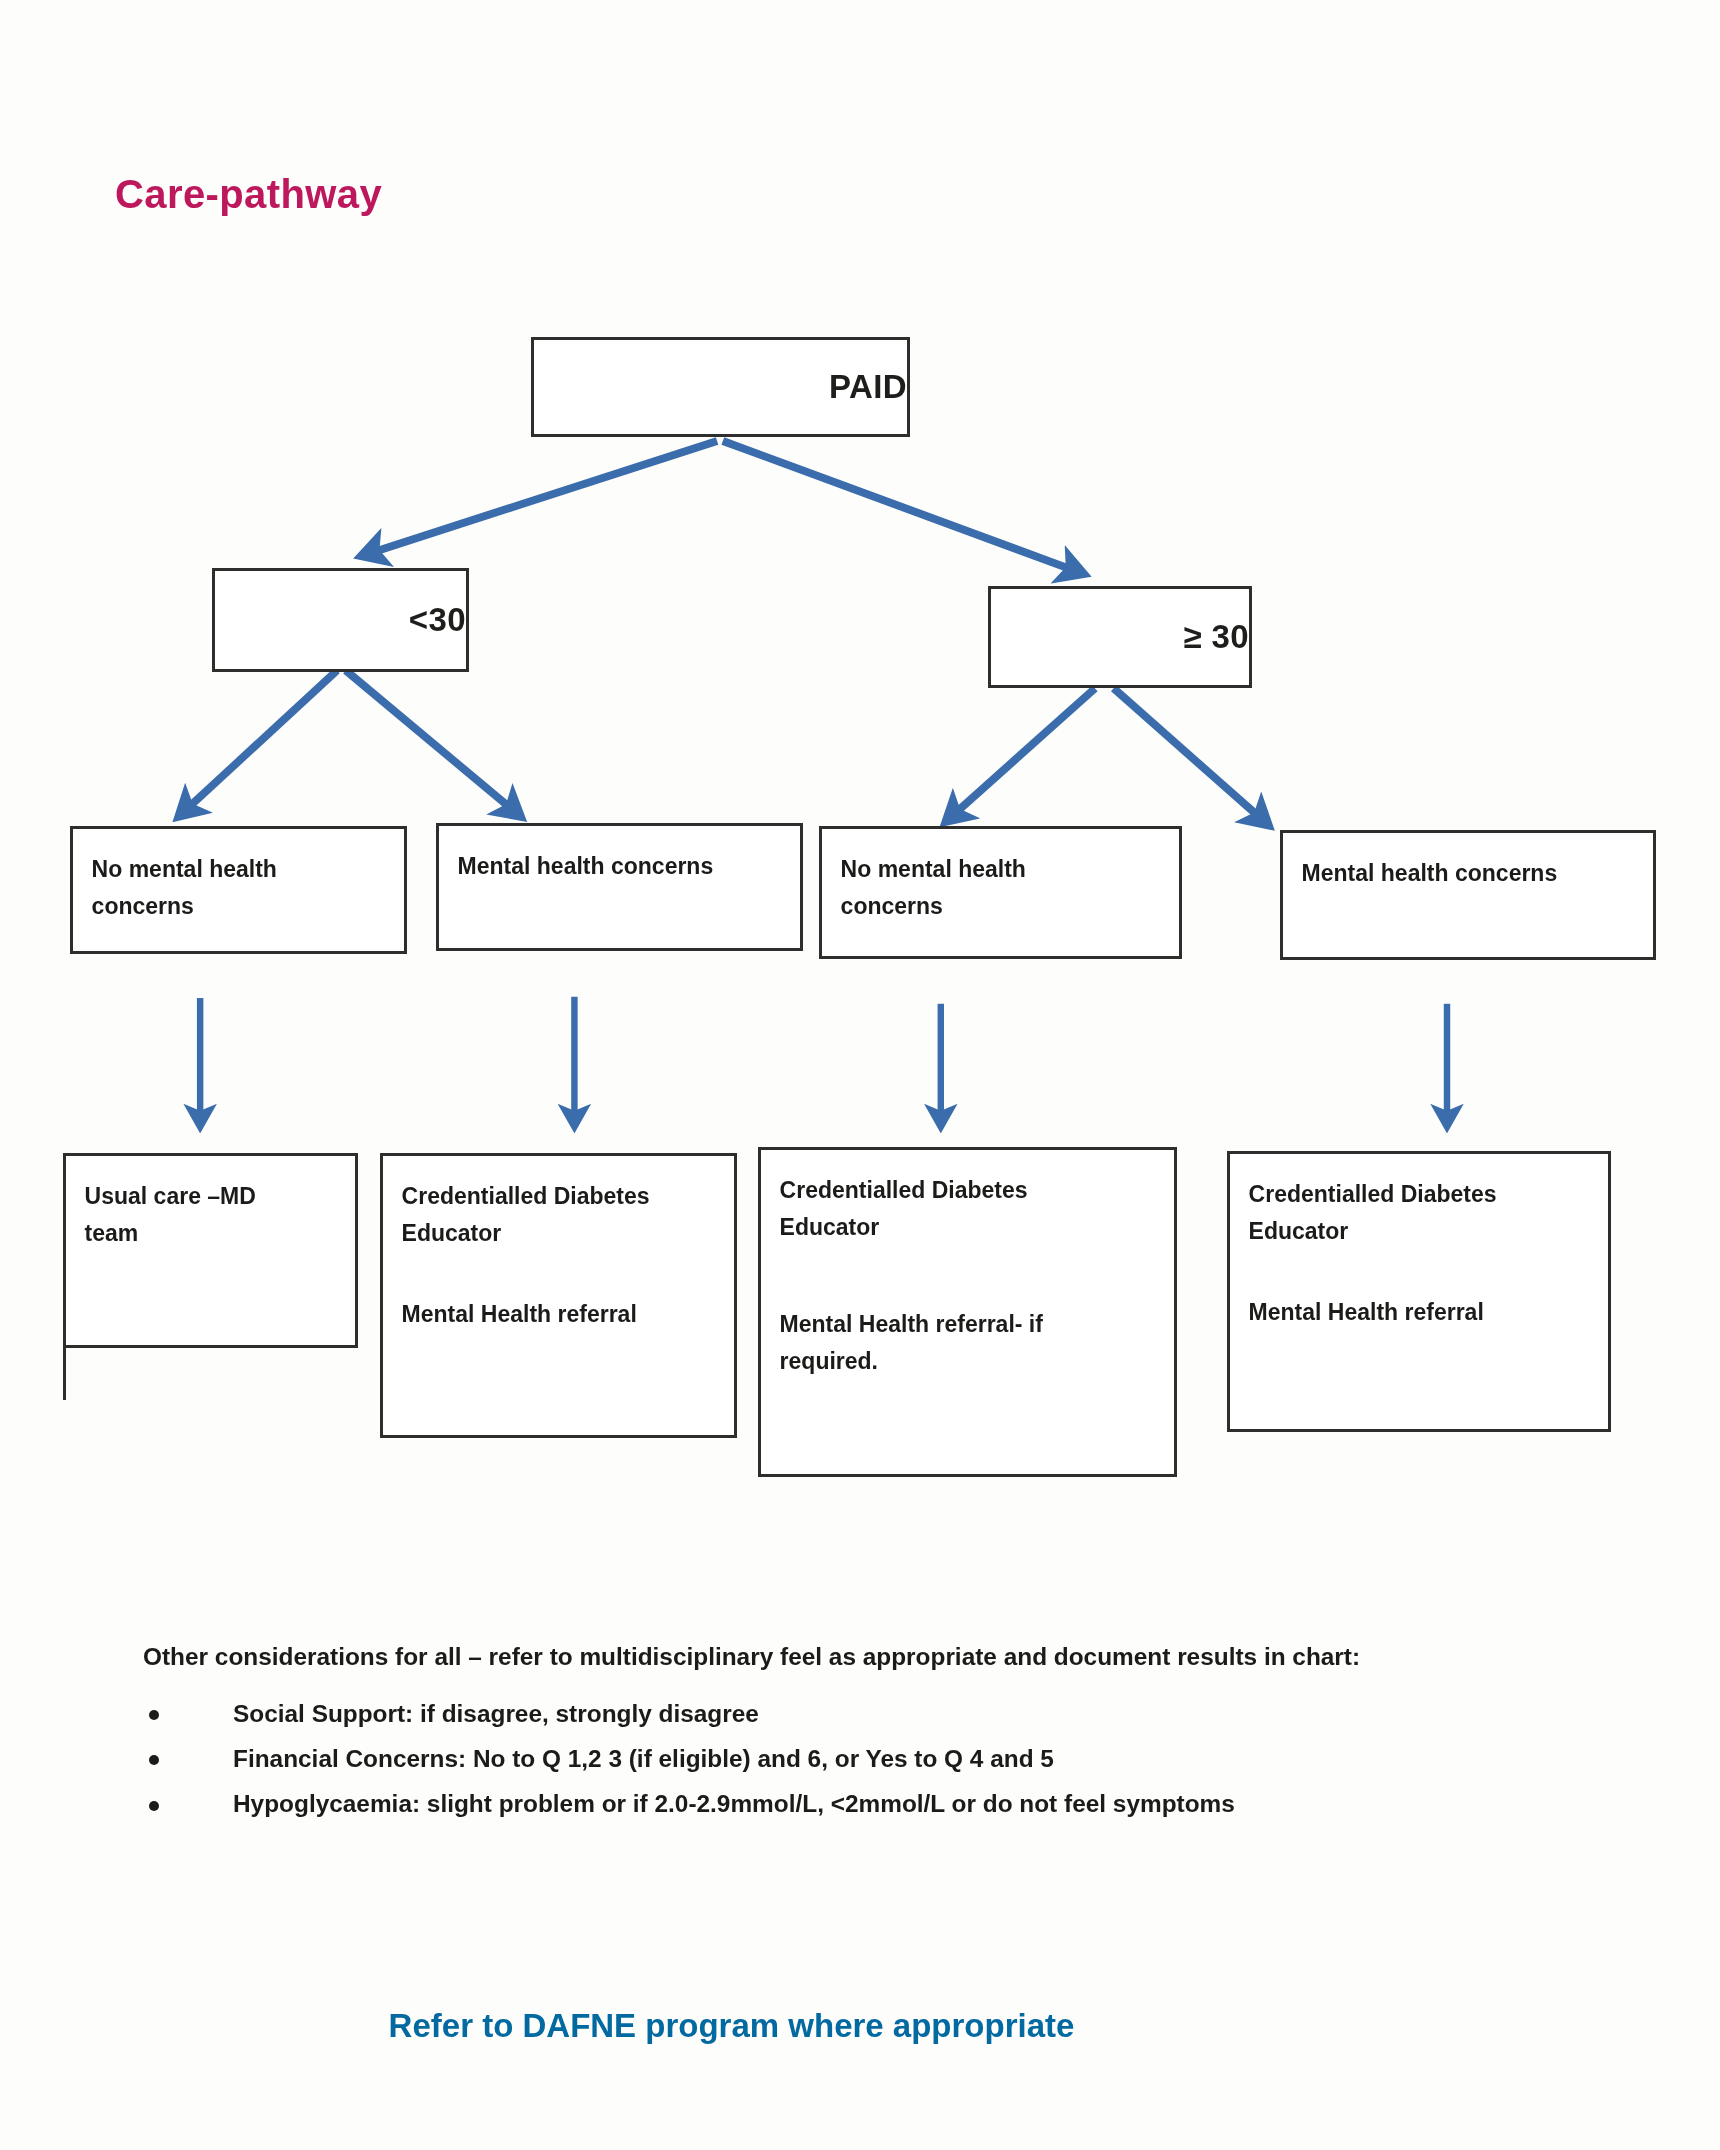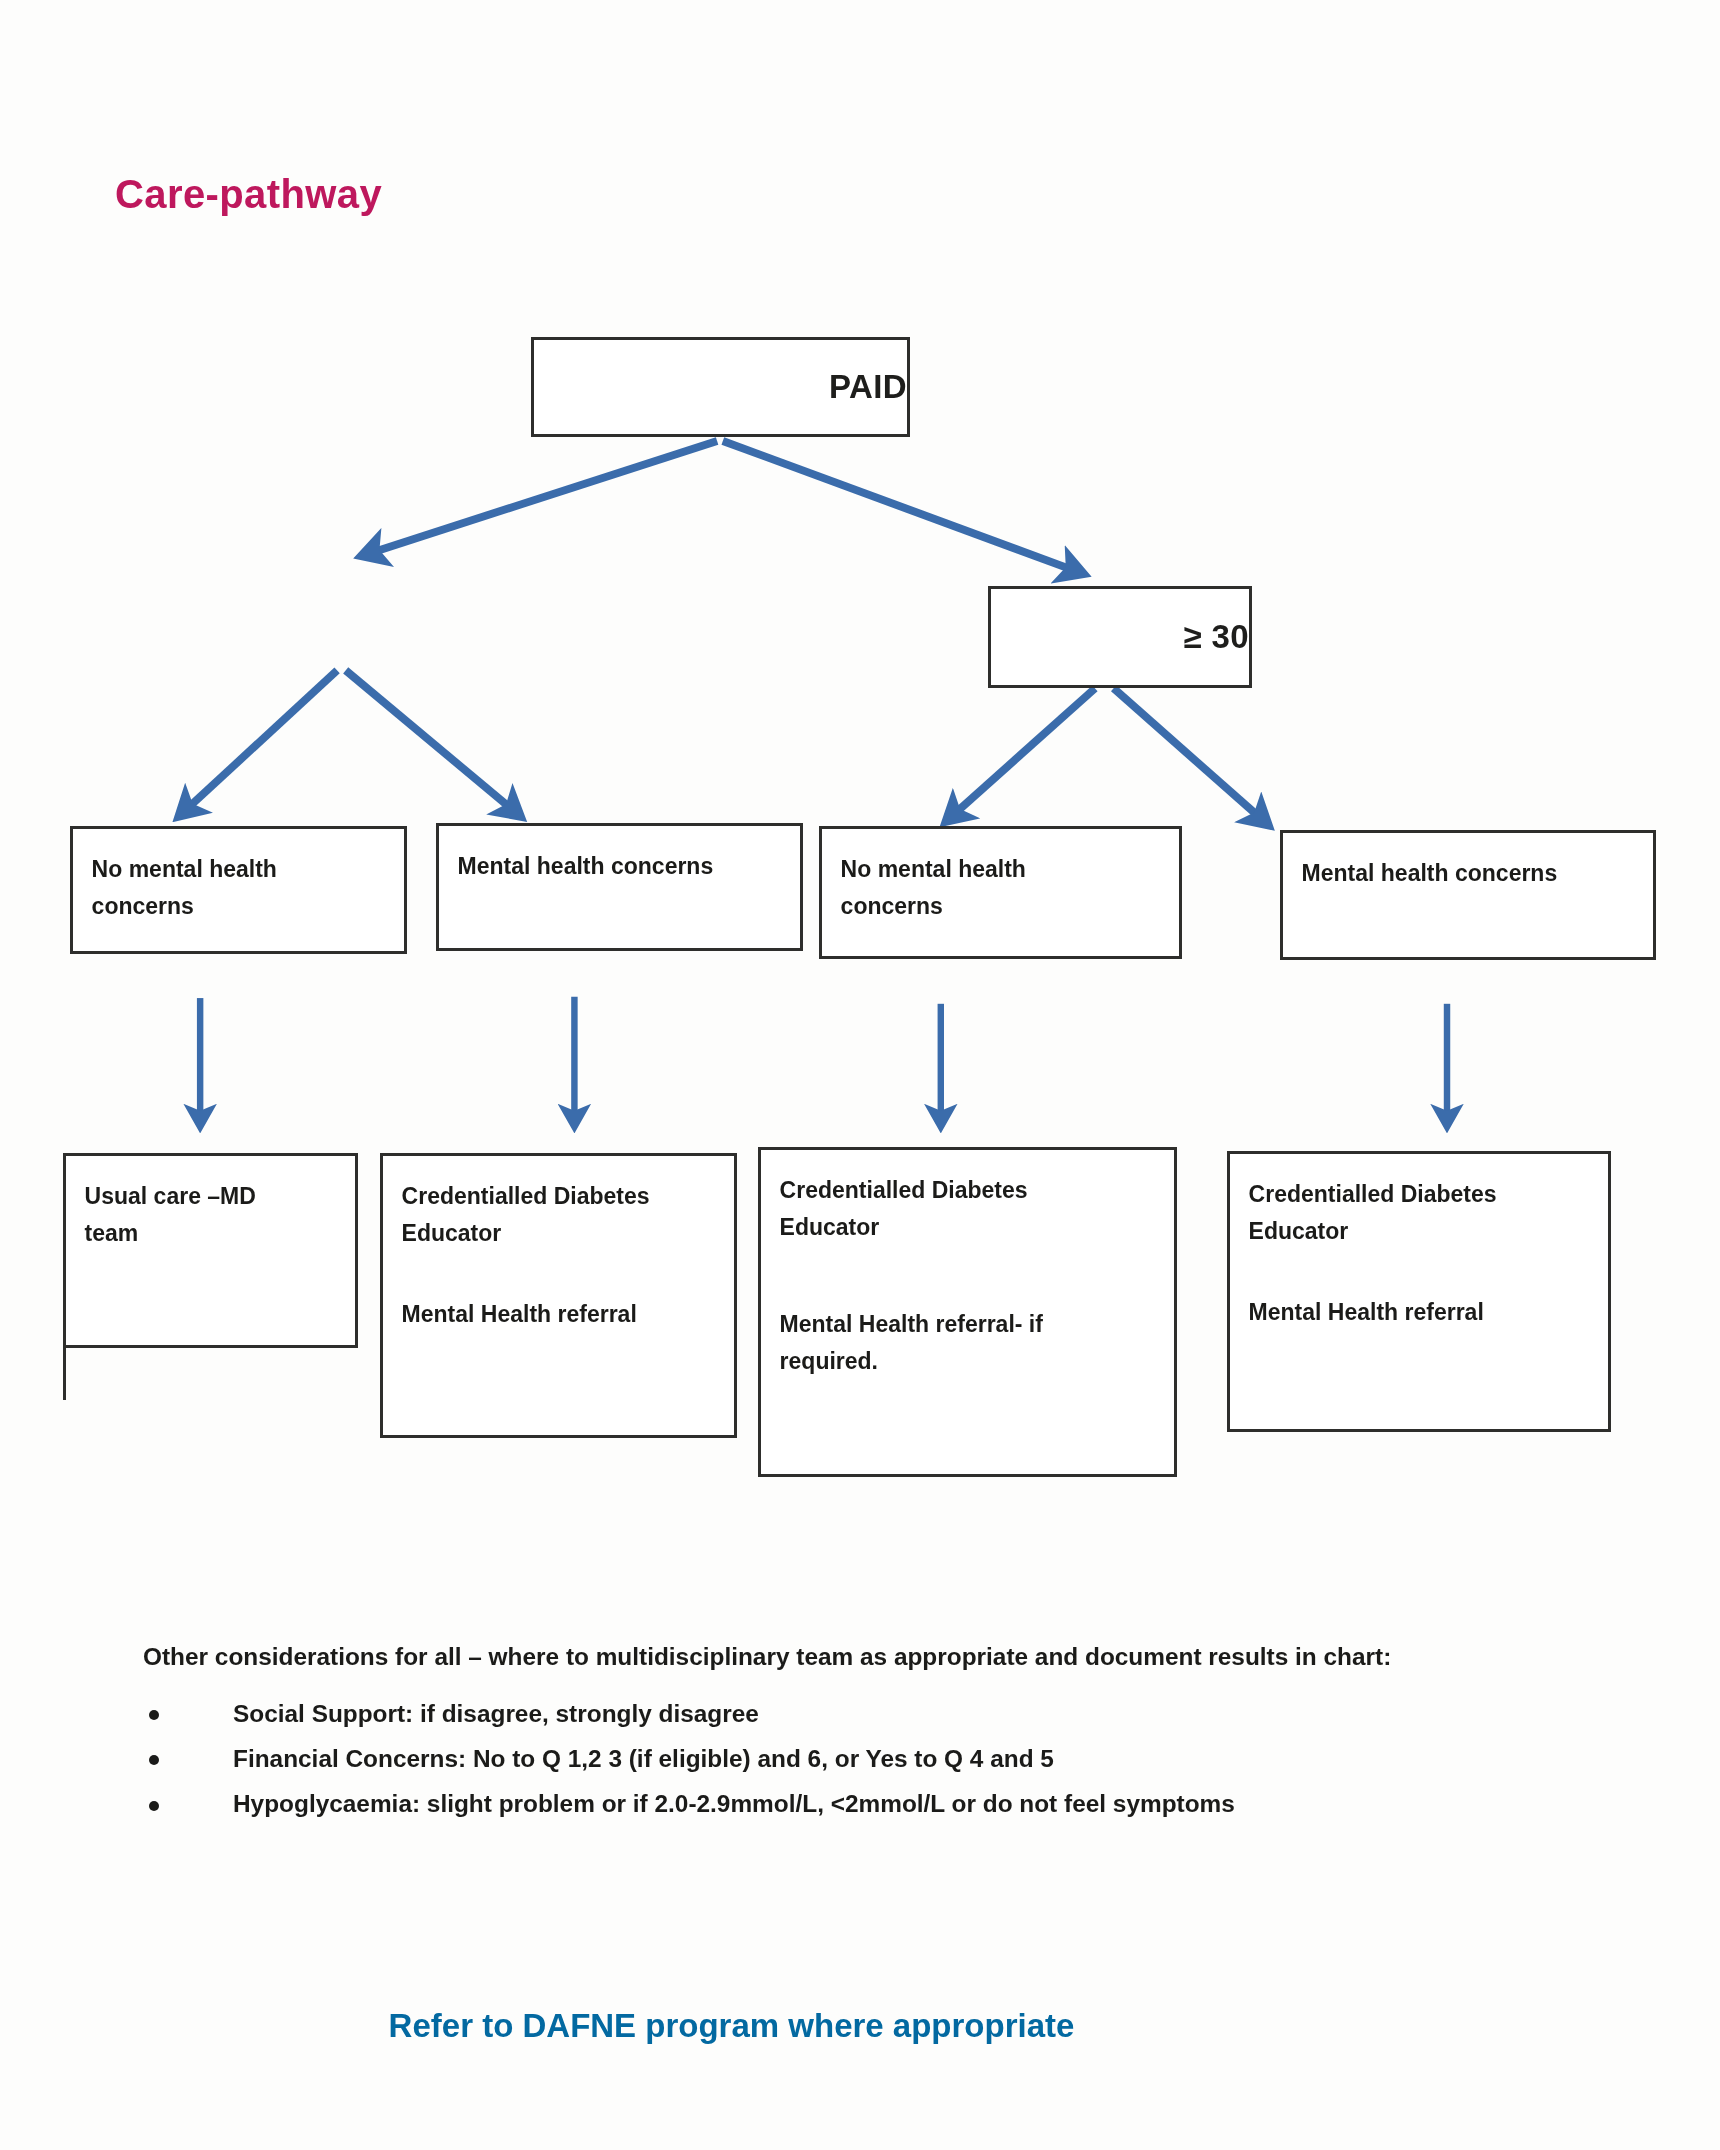--- a/index.html
+++ b/index.html
@@ -165,20 +165,23 @@
     <line x1="279" y1="1392" x2="279" y2="1570" stroke="#3b6cab" stroke-width="9" marker-end="url(#arrowhead)"></line>
     <line x1="801" y1="1390" x2="801" y2="1570" stroke="#3b6cab" stroke-width="9" marker-end="url(#arrowhead)"></line>
     <line x1="1312" y1="1400" x2="1312" y2="1570" stroke="#3b6cab" stroke-width="9" marker-end="url(#arrowhead)"></line>
     <line x1="2018" y1="1400" x2="2018" y2="1570" stroke="#3b6cab" stroke-width="9" marker-end="url(#arrowhead)"></line>
   </svg>
 
   <div class="node center" style="left:531px; top:337px; width:379px; height:100px;">
     <span class="node-label">PAID</span>
   </div>
 
+  <div class="node center" style="left:212px; top:568px; width:257px; height:104px;">
+    <span class="node-label">&lt;30</span>
+  </div>
 
   <div class="node center" style="left:988px; top:586px; width:264px; height:102px;">
     <span class="node-label">≥ 30</span>
   </div>
 
   <div class="node text" style="left:70px; top:826px; width:337px; height:128px;">
     <span class="node-label">No mental health</span>
     <span class="node-label">concerns</span>
   </div>
 
@@ -215,21 +218,21 @@
 
   <div class="node text" style="left:1227px; top:1151px; width:384px; height:281px;">
     <span class="node-label">Credentialled Diabetes</span>
     <span class="node-label">Educator</span>
     <span class="node-label second">Mental Health referral</span>
   </div>
 
   <div id="scan-tick"></div>
 
   <div id="notes">
-    <div id="notes-heading">Other considerations for all – where to multidisciplinary team as appropriate and document results in chart:</div>
+    <div id="notes-heading">Other considerations for all – refer to multidisciplinary feel as appropriate and document results in chart:</div>
     <ul id="notes-list">
       <li>
         <span class="bullet-dot"></span>
         <span>Social Support: if disagree, strongly disagree</span>
       </li>
       <li>
         <span class="bullet-dot"></span>
         <span>Financial Concerns: No to Q 1,2 3 (if eligible) and 6, or Yes to Q 4 and 5</span>
       </li>
       <li>

